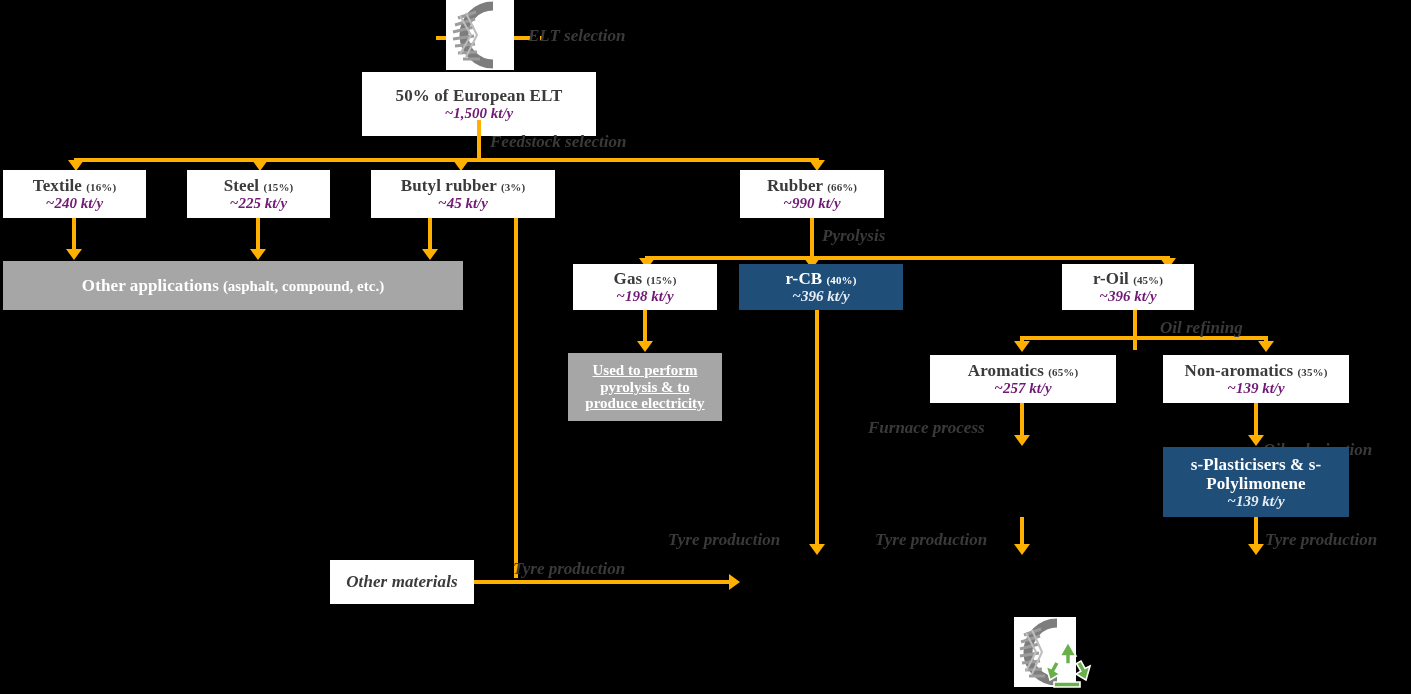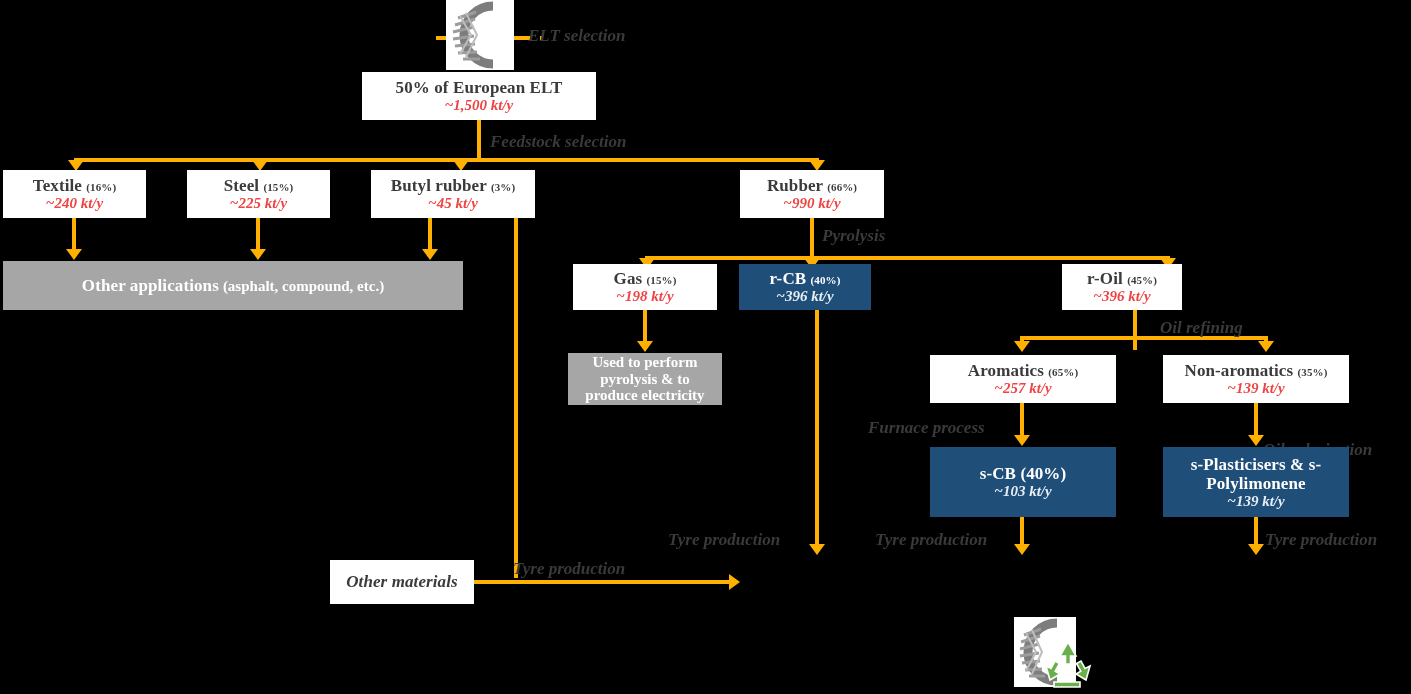--- a/index.html
+++ b/index.html
@@ -18,21 +18,21 @@
     align-items:center;justify-content:center;
     text-align:center;
     line-height:1.12;
   }
   .box.white{background:#ffffff;color:#3b3b3b;}
   .box.blue{background:#1f4e79;color:#ffffff;}
   .box.grey{background:#a6a6a6;color:#ffffff;}
 
   .t1{font-weight:bold;font-size:17px;letter-spacing:.1px;}
   .t1 .pct{font-weight:bold;font-size:11px;}
-  .t2{font-style:italic;font-weight:bold;font-size:15px;color:#ef4444;}
+  .t2{font-style:italic;font-weight:bold;font-size:15px;color:#701a75;}
   .box.blue .t2{color:#e8eef5;}
   .box.grey .t1{font-size:17px;}
   .greyline{font-weight:bold;font-size:15px;color:#ffffff;text-align:center;}
 
   
   .plabel{
     position:absolute;
     font-style:italic;font-weight:bold;
     font-size:17px;color:#3a3a3a;
     white-space:nowrap;
@@ -88,21 +88,21 @@
         <g stroke="#bdbdbd" stroke-width="2">
           <path d="M20 13 L31 35 L20 57"></path>
           <path d="M14 16 L25 35 L14 54"></path>
         </g>
       </g>
     </svg>
   </div>
 
   <div class="plabel" style="left:528px;top:26px;">ELT selection</div>
 
-  <div class="box white" style="left:362px;top:72px;width:234px;height:48px;">
+  <div class="box white" style="left:362px;top:72px;width:234px;height:64px;">
     <div class="t1">50% of European ELT</div>
     <div class="t2">~1,500 kt/y</div>
   </div>
 
   <div class="vline" style="left:477px;top:120px;height:42px;"></div>
   <div class="hline" style="left:74px;top:158px;width:745px;"></div>
 
   <div class="plabel" style="left:490px;top:132px;">Feedstock selection</div>
 
   <div class="vline" style="left:74px;top:158px;height:8px;"></div>
@@ -126,21 +126,21 @@
   </div>
 
   <div class="box white" style="left:187px;top:170px;width:143px;height:48px;">
     <div class="t1">
       <span>Steel</span>
       <span class="pct">(15%)</span>
     </div>
     <div class="t2">~225 kt/y</div>
   </div>
 
-  <div class="box white" style="left:371px;top:170px;width:164px;height:48px;">
+  <div class="box white" style="left:371px;top:170px;width:184px;height:48px;">
     <div class="t1">
       <span>Butyl rubber</span>
       <span class="pct">(3%)</span>
     </div>
     <div class="t2">~45 kt/y</div>
   </div>
 
   <div class="box white" style="left:740px;top:170px;width:144px;height:48px;">
     <div class="t1">
       <span>Rubber</span>
@@ -182,40 +182,40 @@
   <div class="arrowdn" style="left:1160px;top:258px;"></div>
 
   <div class="box white" style="left:573px;top:264px;width:144px;height:46px;">
     <div class="t1">
       <span>Gas</span>
       <span class="pct">(15%)</span>
     </div>
     <div class="t2">~198 kt/y</div>
   </div>
 
-  <div class="box blue" style="left:739px;top:264px;width:132px;height:46px;">
+  <div class="box blue" style="left:739px;top:264px;width:164px;height:46px;">
     <div class="t1">
       <span>r-CB</span>
       <span class="pct">(40%)</span>
     </div>
     <div class="t2">~396 kt/y</div>
   </div>
 
-  <div class="box white" style="left:1062px;top:264px;width:120px;height:46px;">
+  <div class="box white" style="left:1062px;top:264px;width:132px;height:46px;">
     <div class="t1">
       <span>r-Oil</span>
       <span class="pct">(45%)</span>
     </div>
     <div class="t2">~396 kt/y</div>
   </div>
 
   <div class="vline" style="left:643px;top:310px;height:33px;"></div>
   <div class="arrowdn" style="left:637px;top:341px;"></div>
 
-  <div class="box grey" style="left:568px;top:353px;width:154px;height:52px;">
+  <div class="box grey" style="left:568px;top:353px;width:154px;height:68px;text-decoration:underline;">
     <div class="greyline">Used to perform</div>
     <div class="greyline">pyrolysis  &amp;  to</div>
     <div class="greyline">produce electricity</div>
   </div>
 
   <div class="vline" style="left:815px;top:310px;height:236px;"></div>
   <div class="arrowdn" style="left:809px;top:544px;"></div>
 
   <div class="vline" style="left:1133px;top:310px;height:40px;"></div>
   <div class="hline" style="left:1020px;top:336px;width:248px;"></div>
@@ -247,24 +247,20 @@
   <div class="plabel" style="left:868px;top:418px;">Furnace process</div>
 
   <div class="plabel" style="left:1263px;top:440px;">Oil valorisation</div>
 
   <div class="vline" style="left:1020px;top:403px;height:34px;"></div>
   <div class="arrowdn" style="left:1014px;top:435px;"></div>
 
   <div class="vline" style="left:1254px;top:403px;height:34px;"></div>
   <div class="arrowdn" style="left:1248px;top:435px;"></div>
 
-  <div class="box blue" style="left:930px;top:447px;width:186px;height:70px;">
-    <div class="t1">s-CB (40%)</div>
-    <div class="t2">~103 kt/y</div>
-  </div>
 
   <div class="box blue" style="left:1163px;top:447px;width:186px;height:70px;">
     <div class="t1">s-Plasticisers &amp; s-</div>
     <div class="t1">Polylimonene</div>
     <div class="t2">~139 kt/y</div>
   </div>
 
   <div class="vline" style="left:1020px;top:517px;height:29px;"></div>
   <div class="arrowdn" style="left:1014px;top:544px;"></div>
 

